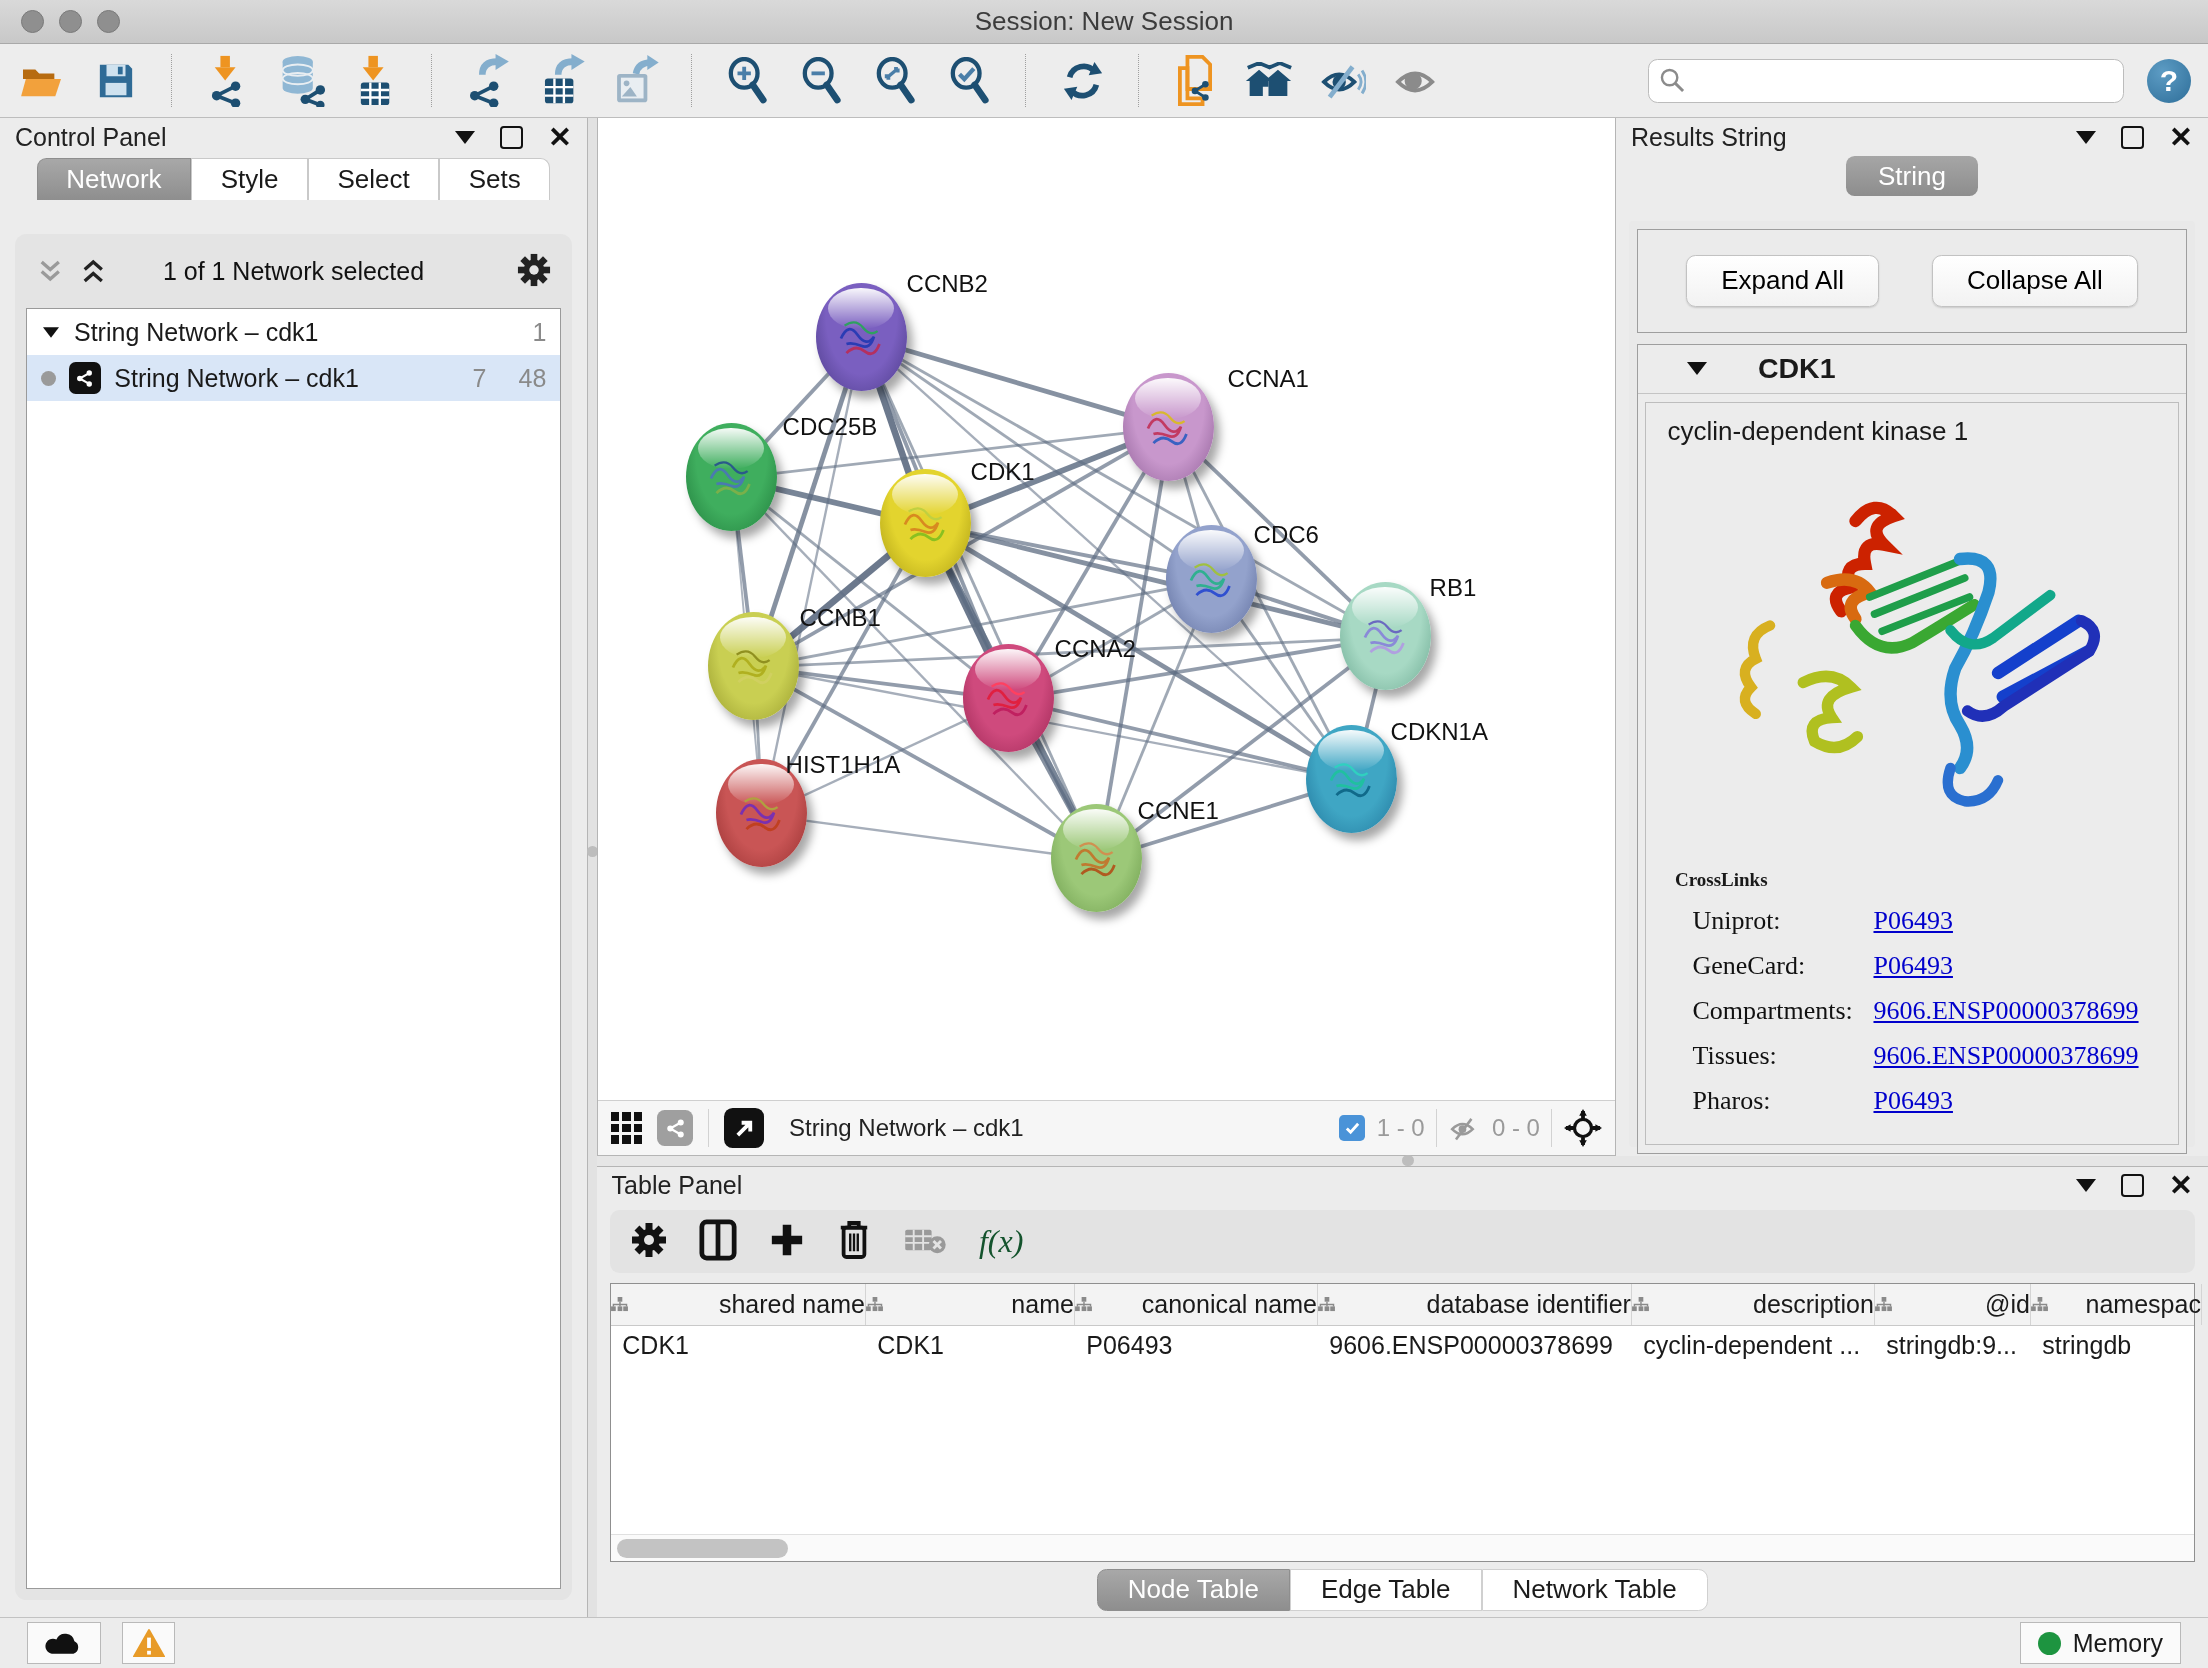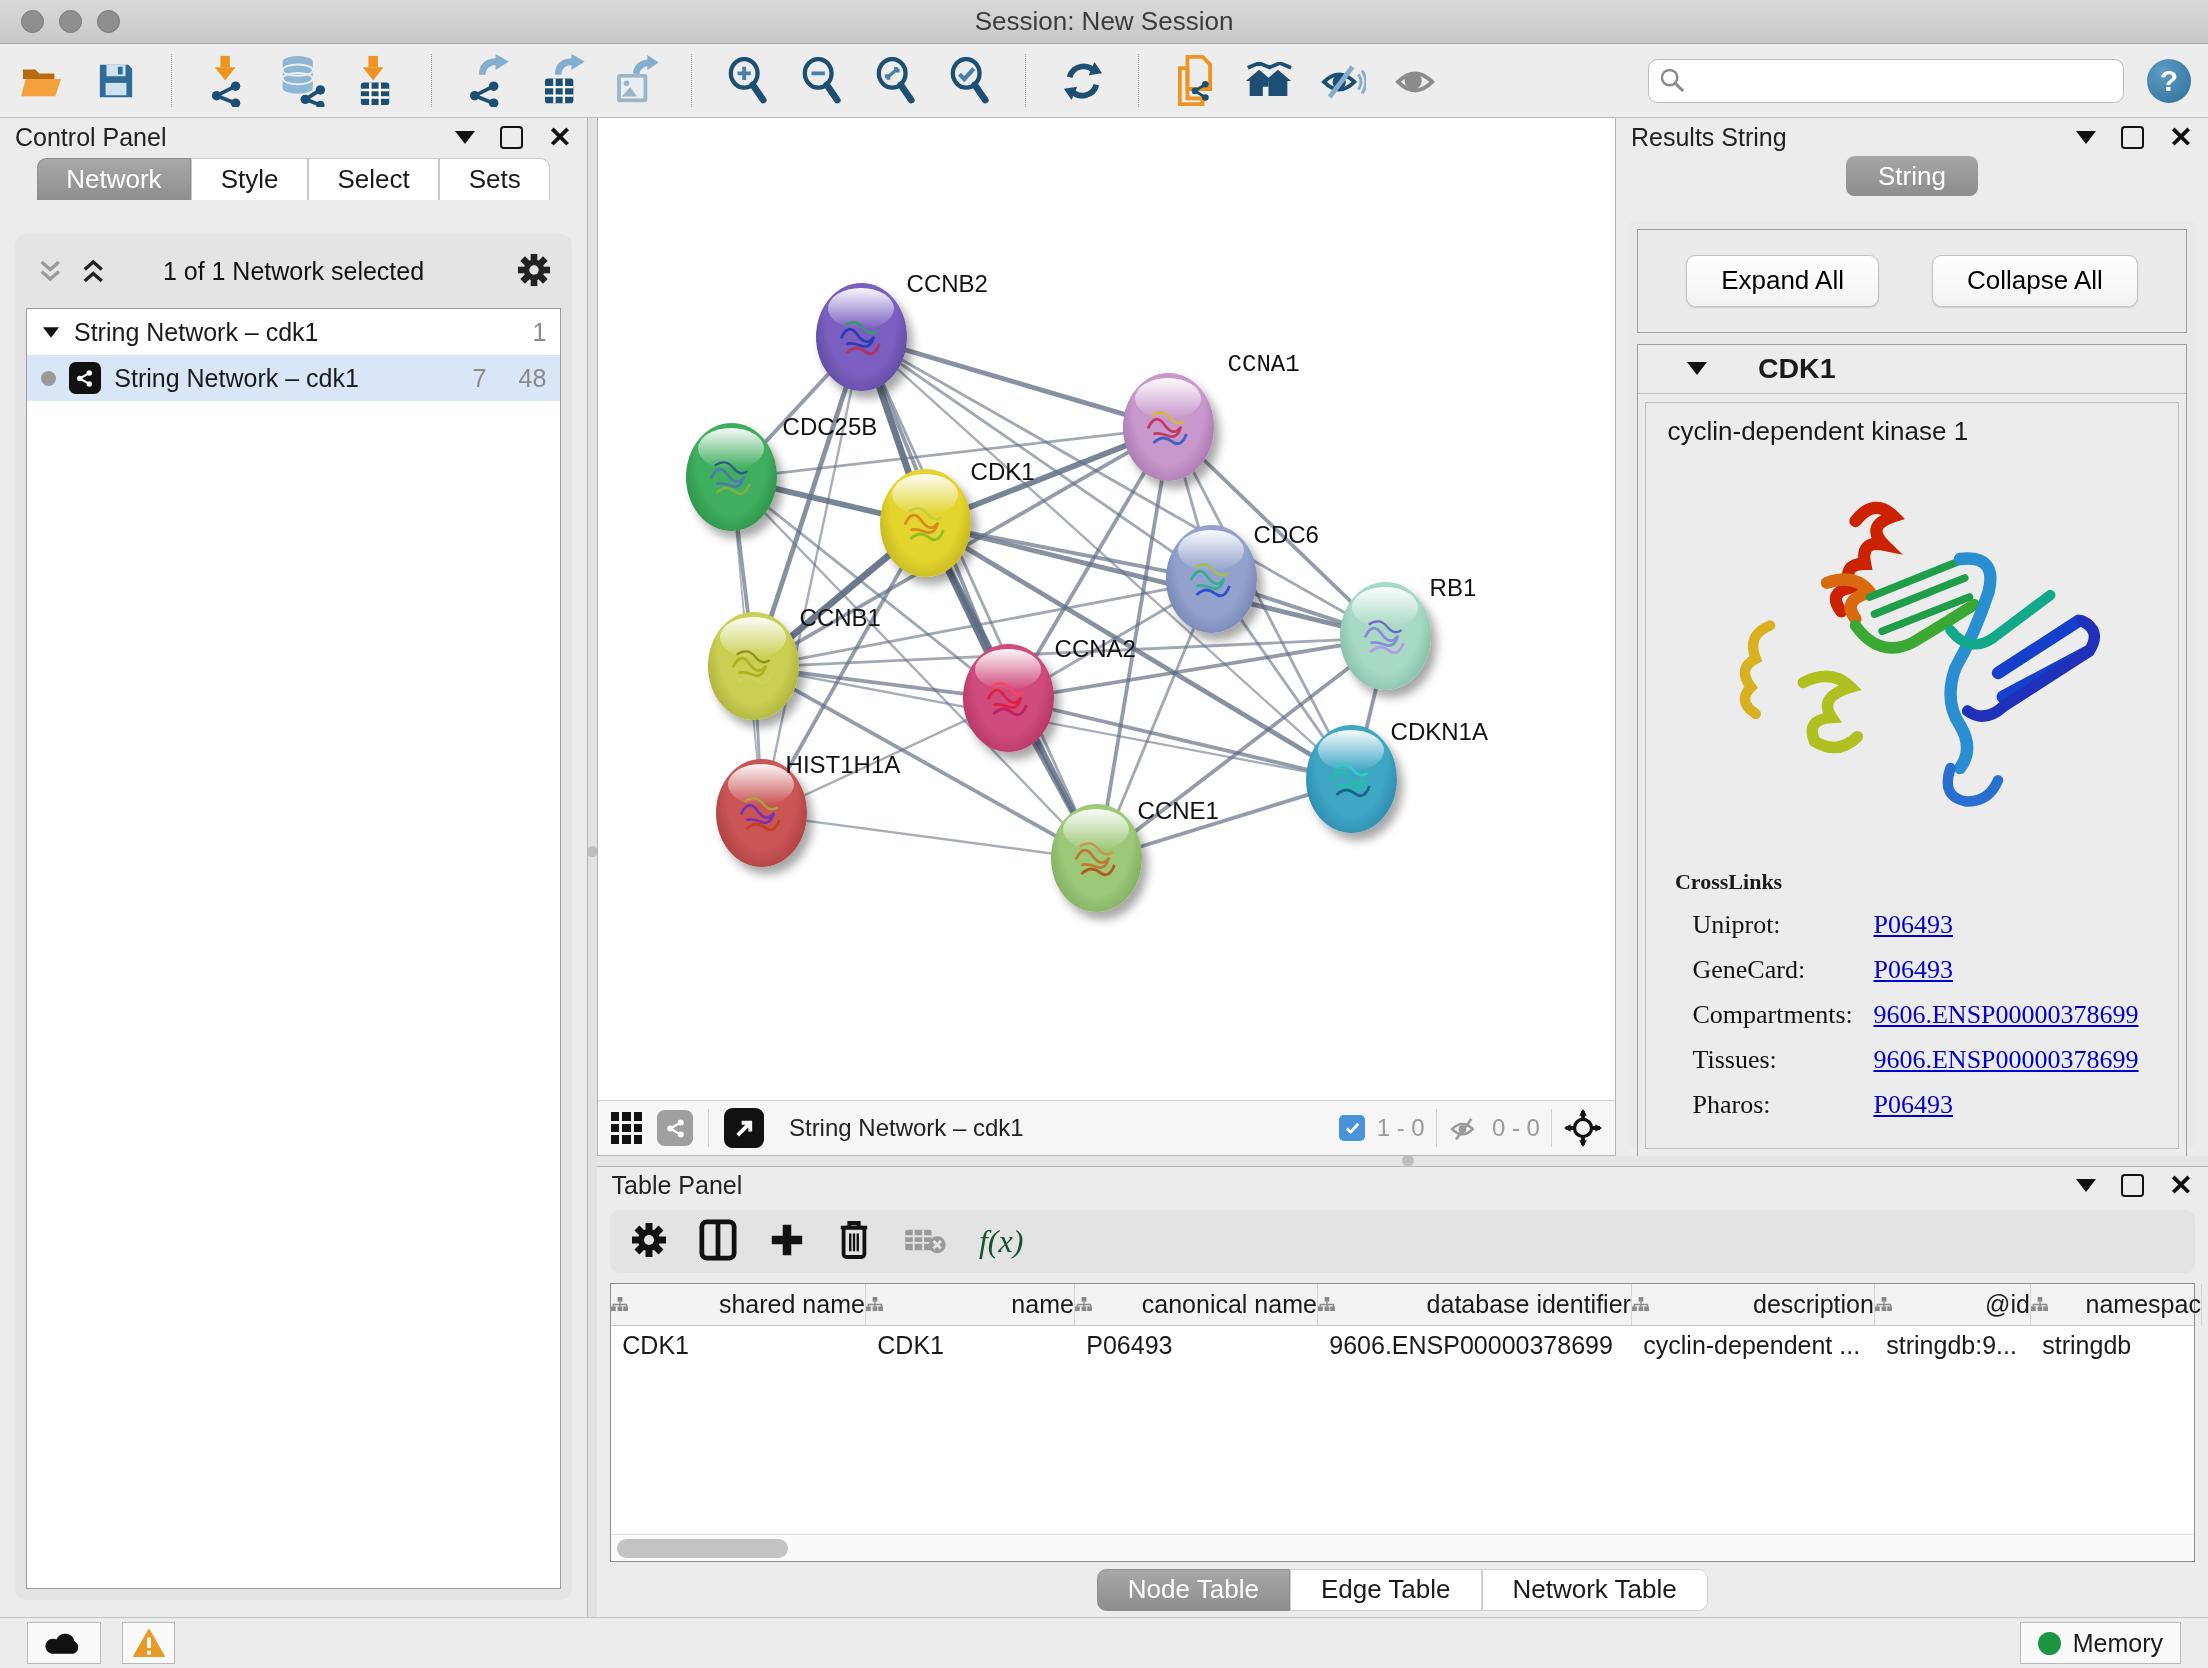--- a/index.html
+++ b/index.html
@@ -92,21 +92,21 @@
     display:flex; justify-content:center; gap:53px; }
   .rp-btn { background:linear-gradient(#ffffff,#f2f2f2); border:1px solid #c2c2c2; border-radius:9.5px;
     font-size:26px; padding:9.5px 34px; box-shadow:0 1px 1.9px rgba(0,0,0,.15); }
   .rp-section { margin:11.4px 7.6px 0 7.6px; border:1px solid #9e9e9e; background:#ececec; }
   .rp-sec-head { height:49px; display:flex; align-items:center; gap:51px; padding-left:49px;
     border-bottom:1px solid #c4c4c4; }
   .rp-gene { font-size:28.5px; font-weight:bold; }
   .rp-card { margin:7.6px; border:1px solid #bdbdbd; background:#ececec; padding:13.3px 0 28.5px 0; }
   .rp-desc { font-size:26px; padding-left:21px; }
   .rp-protein { display:block; margin:17px auto 7.6px auto; }
-  .xl-title { font-family:"Liberation Serif", serif; font-weight:bold; font-size:22px; padding-left:28.5px; margin-top:25px; }
+  .xl-title { font-family:"Liberation Serif", serif; font-weight:bold; font-size:19px; padding-left:28.5px; margin-top:25px; }
   .xl-row { display:flex; font-family:"Liberation Serif", serif; font-size:26px; padding-left:46px; margin-top:15px; }
   .xl-label { width:181px; color:#111; }
   .xl-link { color:#0000cc; text-decoration:underline; }
 
   
   .table-panel { flex:1; background:#ececec; border-top:1px solid #b5b5b5; position:relative; min-height:0; display:flex; flex-direction:column; }
   .tp-toolbar { margin:5.7px 13.3px 0 13.3px; height:63px; background:#e3e3e3; border-radius:9.5px;
     display:flex; align-items:center; gap:32px; padding:0 21px; }
   .tp-table { margin:9.5px 13.3px 0 13.3px; background:#fff; border:1px solid #8f8f8f; flex:1; display:flex; flex-direction:column; min-height:0; }
   .t-headrow { display:flex; background:#f3f3f3; border-bottom:1px solid #c9c9c9; height:42px; }
@@ -454,21 +454,21 @@
             </div>
             <div class="nlabel" style="left: 309px; top: 152px;">CCNB2</div>
             <div class="pnode" style="left: 525px; top: 255px; background: radial-gradient(at 50% 30%, rgb(200, 151, 204) 55%, rgb(142, 95, 150) 100%);">
               <span class="gloss"></span>
               <svg class="squiggle" viewBox="0 0 60 66">
   <path d="M8 30 q8 -18 18 -4 t18 2 q-4 14 -14 10 t-16 -2" fill="none" stroke="#c23a62" stroke-width="3"></path>
   <path d="M14 46 q10 -10 20 -2 t16 -8" fill="none" stroke="#3a62c2" stroke-width="3"></path>
   <path d="M12 16 q12 -8 20 2 t16 4" fill="none" stroke="#d8b82e" stroke-width="2.5"></path>
               </svg>
             </div>
-            <div class="nlabel" style="left: 630px; top: 233px; font-family: Liberation Mono, monospace;">CCNA1</div>
+            <div class="nlabel" style="left: 630px; top: 247px;">CCNA1</div>
             <div class="pnode" style="left: 88px; top: 305px; background: radial-gradient(at 50% 30%, rgb(63, 174, 94) 55%, rgb(31, 122, 58) 100%);">
               <span class="gloss"></span>
               <svg class="squiggle" viewBox="0 0 60 66">
   <path d="M8 30 q8 -18 18 -4 t18 2 q-4 14 -14 10 t-16 -2" fill="none" stroke="#4a7ab0" stroke-width="3"></path>
   <path d="M14 46 q10 -10 20 -2 t16 -8" fill="none" stroke="#7ab04a" stroke-width="3"></path>
   <path d="M12 16 q12 -8 20 2 t16 4" fill="none" stroke="#2a5a8a" stroke-width="2.5"></path>
               </svg>
             </div>
             <div class="nlabel" style="left: 185px; top: 295px;">CDC25B</div>
             <div class="pnode" style="left: 282px; top: 351px; background: radial-gradient(at 50% 30%, rgb(227, 212, 46) 55%, rgb(168, 154, 18) 100%);">

